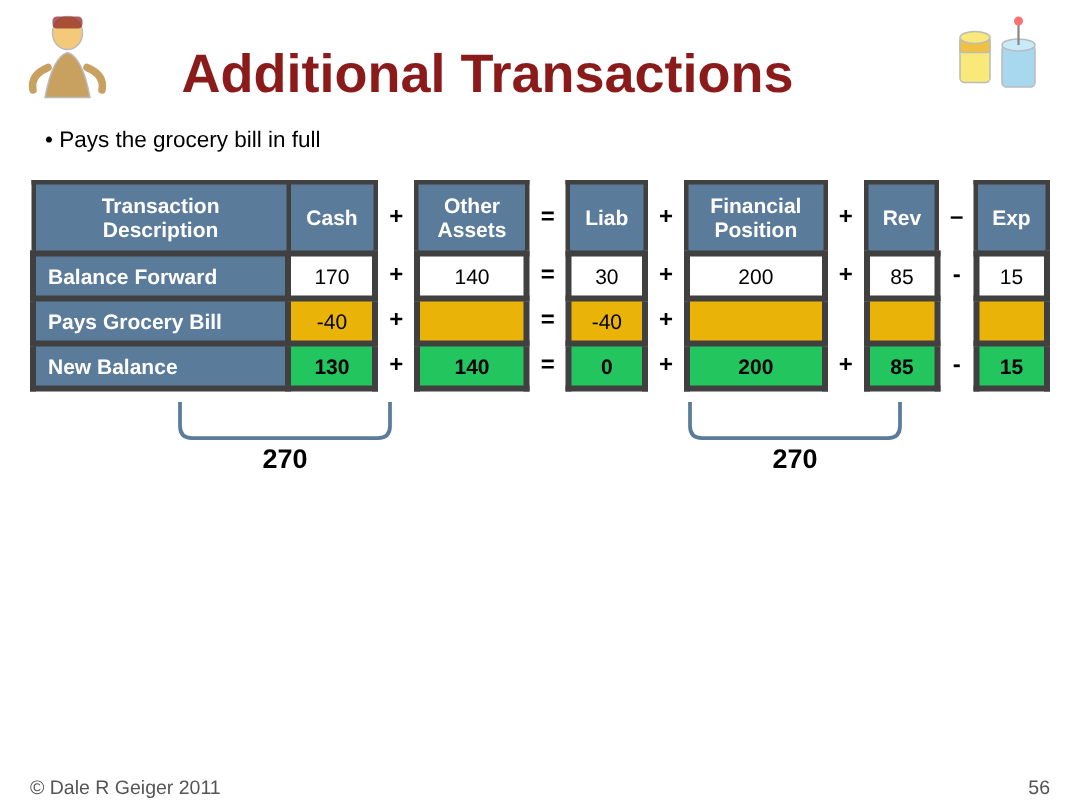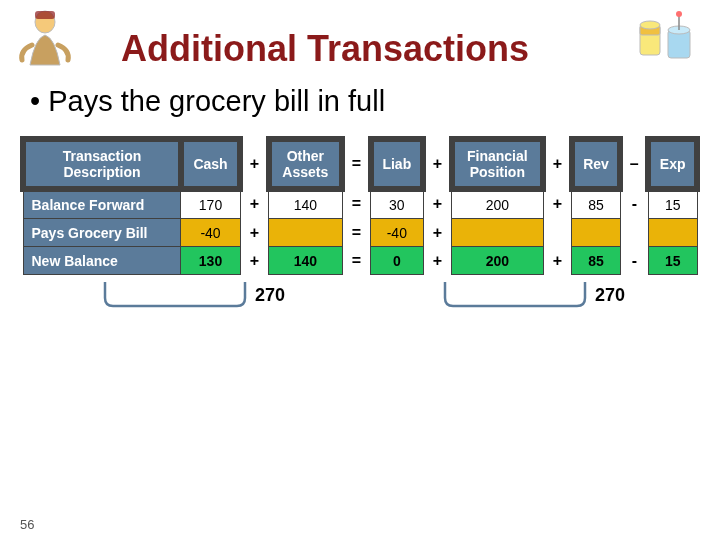--- a/index.html
+++ b/index.html
@@ -34,50 +34,50 @@
       margin-right: 70px;
     }
     .header-icon-right {
       width: 70px;
       height: 60px;
       flex-shrink: 0;
     }
 
     
     .subtitle {
-      font-size: 29px;
+      font-size: 15px;
       padding: 10px 30px 18px 30px;
       color: #000;
     }
 
     
     .table-wrapper {
       padding: 0 20px;
     }
     table {
       width: 100%;
       border-collapse: collapse;
       font-size: 14px;
     }
     thead tr th {
       background: #5B7B9A;
       color: #fff;
       font-weight: bold;
       text-align: center;
       padding: 6px 4px;
-      border: 6px solid #404040;
+      border: 3px solid #404040;
     }
     thead tr th.desc-col {
       text-align: center;
       background: #5B7B9A;
     }
     tbody tr td {
       text-align: center;
       padding: 5px 4px;
-      border: 1px solid #404040;
+      border: 4px solid #404040;
       font-size: 14px;
     }
     tbody tr:first-child td {
       background: #fff;
     }
     tbody tr.pays-row td {
       background: #eab308;
     }
     tbody tr.new-balance-row td {
       background: #22c55e;
@@ -107,21 +107,21 @@
 
     
     .bracket-area {
       display: flex;
       justify-content: space-around;
       padding: 5px 20px 0 20px;
       align-items: flex-start;
     }
     .bracket-group {
       display: flex;
-      flex-direction: row;
+      flex-direction: column;
       align-items: center;
     }
     .bracket-svg {
       width: 160px;
       height: 28px;
     }
     .bracket-value {
       font-size: 18px;
       font-weight: bold;
       margin-top: 2px;
@@ -257,15 +257,16 @@
     </div>
     <div class="bracket-group">
       <svg class="bracket-svg" viewBox="0 0 160 28">
         <path d="M10 2 L10 18 Q10 26 18 26 L142 26 Q150 26 150 18 L150 2" stroke="#5B7B9A" stroke-width="2.5" fill="none"></path>
       </svg>
       <span class="bracket-value">270</span>
     </div>
   </div>
 
   <div class="footer">
+    <span>© Dale R  Geiger 2011</span>
     <span>56</span>
   </div>
 </div>
 
 </body></html>

